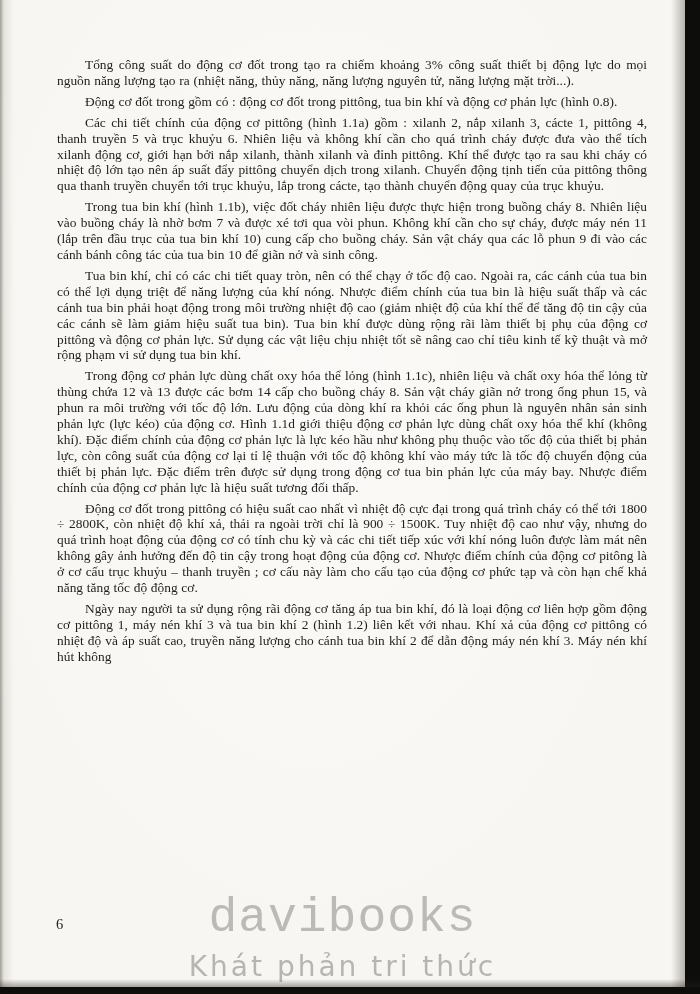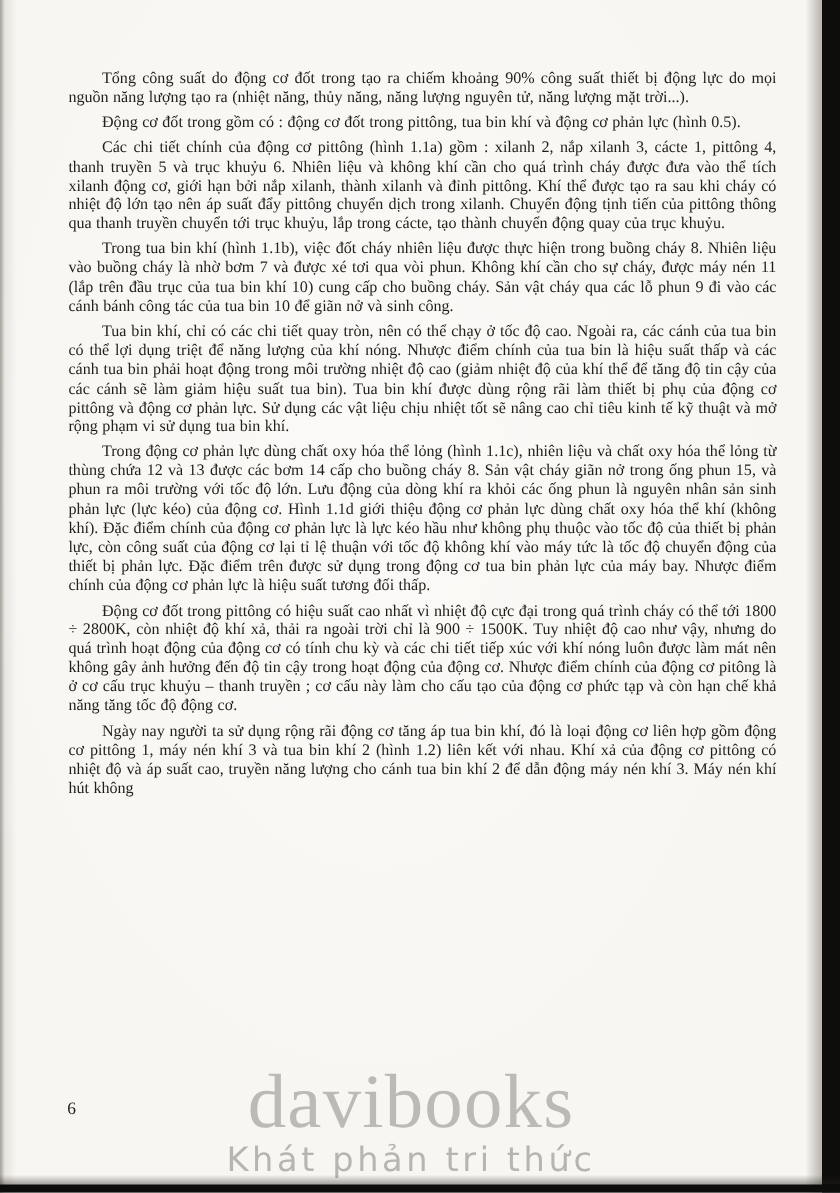--- a/index.html
+++ b/index.html
@@ -54,22 +54,22 @@
     position: absolute;
     left: 50px;
     right: 65px;
     bottom: 9px;
     z-index: 2;
     text-align: center;
     pointer-events: none;
     color: var(--watermark);
   }
   .wm1 {
-    font-family: Liberation Serif, serif;
-    font-size: 64px;
+    font-family: Liberation Mono, monospace;
+    font-size: 48px;
     line-height: 62px;
     font-weight: 400;
     letter-spacing: 1px;
     opacity: 0.55;
     margin-top: 25px;
   }
   .wm2 {
     font-family: "DejaVu Sans", sans-serif;
     font-size: 28px;
     line-height: 36px;
@@ -111,22 +111,22 @@
     background: linear-gradient(90deg, rgba(90,84,76,0.45), rgba(0,0,0,0));
     z-index: 4;
   }
 </style>
 </head>
 <body>
 
 <div class="scan">
 
   <div class="content">
-    <p>Tổng công suất do động cơ đốt trong tạo ra chiếm khoảng 90% công suất thiết bị động lực do mọi nguồn năng lượng tạo ra (nhiệt năng, thủy năng, năng lượng nguyên tử, năng lượng mặt trời...).</p>
-    <p>Động cơ đốt trong gồm có : động cơ đốt trong pittông, tua bin khí và động cơ phản lực (hình 0.5).</p>
+    <p>Tổng công suất do động cơ đốt trong tạo ra chiếm khoảng 3% công suất thiết bị động lực do mọi nguồn năng lượng tạo ra (nhiệt năng, thủy năng, năng lượng nguyên tử, năng lượng mặt trời...).</p>
+    <p>Động cơ đốt trong gồm có : động cơ đốt trong pittông, tua bin khí và động cơ phản lực (hình 0.8).</p>
     <p>Các chi tiết chính của động cơ pittông (hình 1.1a) gồm : xilanh 2, nắp xilanh 3, cácte 1, pittông 4, thanh truyền 5 và trục khuỷu 6. Nhiên liệu và không khí cần cho quá trình cháy được đưa vào thể tích xilanh động cơ, giới hạn bởi nắp xilanh, thành xilanh và đỉnh pittông. Khí thể được tạo ra sau khi cháy có nhiệt độ lớn tạo nên áp suất đẩy pittông chuyển dịch trong xilanh. Chuyển động tịnh tiến của pittông thông qua thanh truyền chuyển tới trục khuỷu, lắp trong cácte, tạo thành chuyển động quay của trục khuỷu.</p>
     <p>Trong tua bin khí (hình 1.1b), việc đốt cháy nhiên liệu được thực hiện trong buồng cháy 8. Nhiên liệu vào buồng cháy là nhờ bơm 7 và được xé tơi qua vòi phun. Không khí cần cho sự cháy, được máy nén 11 (lắp trên đầu trục của tua bin khí 10) cung cấp cho buồng cháy. Sản vật cháy qua các lỗ phun 9 đi vào các cánh bánh công tác của tua bin 10 để giãn nở và sinh công.</p>
     <p>Tua bin khí, chỉ có các chi tiết quay tròn, nên có thể chạy ở tốc độ cao. Ngoài ra, các cánh của tua bin có thể lợi dụng triệt để năng lượng của khí nóng. Nhược điểm chính của tua bin là hiệu suất thấp và các cánh tua bin phải hoạt động trong môi trường nhiệt độ cao (giảm nhiệt độ của khí thể để tăng độ tin cậy của các cánh sẽ làm giảm hiệu suất tua bin). Tua bin khí được dùng rộng rãi làm thiết bị phụ của động cơ pittông và động cơ phản lực. Sử dụng các vật liệu chịu nhiệt tốt sẽ nâng cao chỉ tiêu kinh tế kỹ thuật và mở rộng phạm vi sử dụng tua bin khí.</p>
     <p>Trong động cơ phản lực dùng chất oxy hóa thể lỏng (hình 1.1c), nhiên liệu và chất oxy hóa thể lỏng từ thùng chứa 12 và 13 được các bơm 14 cấp cho buồng cháy 8. Sản vật cháy giãn nở trong ống phun 15, và phun ra môi trường với tốc độ lớn. Lưu động của dòng khí ra khỏi các ống phun là nguyên nhân sản sinh phản lực (lực kéo) của động cơ. Hình 1.1d giới thiệu động cơ phản lực dùng chất oxy hóa thể khí (không khí). Đặc điểm chính của động cơ phản lực là lực kéo hầu như không phụ thuộc vào tốc độ của thiết bị phản lực, còn công suất của động cơ lại tỉ lệ thuận với tốc độ không khí vào máy tức là tốc độ chuyển động của thiết bị phản lực. Đặc điểm trên được sử dụng trong động cơ tua bin phản lực của máy bay. Nhược điểm chính của động cơ phản lực là hiệu suất tương đối thấp.</p>
     <p>Động cơ đốt trong pittông có hiệu suất cao nhất vì nhiệt độ cực đại trong quá trình cháy có thể tới 1800 ÷ 2800K, còn nhiệt độ khí xả, thải ra ngoài trời chỉ là 900 ÷ 1500K. Tuy nhiệt độ cao như vậy, nhưng do quá trình hoạt động của động cơ có tính chu kỳ và các chi tiết tiếp xúc với khí nóng luôn được làm mát nên không gây ảnh hưởng đến độ tin cậy trong hoạt động của động cơ. Nhược điểm chính của động cơ pitông là ở cơ cấu trục khuỷu – thanh truyền ; cơ cấu này làm cho cấu tạo của động cơ phức tạp và còn hạn chế khả năng tăng tốc độ động cơ.</p>
     <p>Ngày nay người ta sử dụng rộng rãi động cơ tăng áp tua bin khí, đó là loại động cơ liên hợp gồm động cơ pittông 1, máy nén khí 3 và tua bin khí 2 (hình 1.2) liên kết với nhau. Khí xả của động cơ pittông có nhiệt độ và áp suất cao, truyền năng lượng cho cánh tua bin khí 2 để dẫn động máy nén khí 3. Máy nén khí hút không</p>
   </div>
 
   <div class="page-number">6</div>
 

